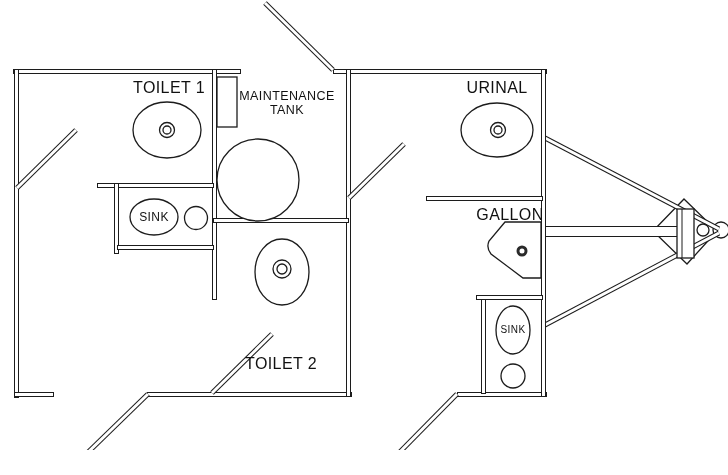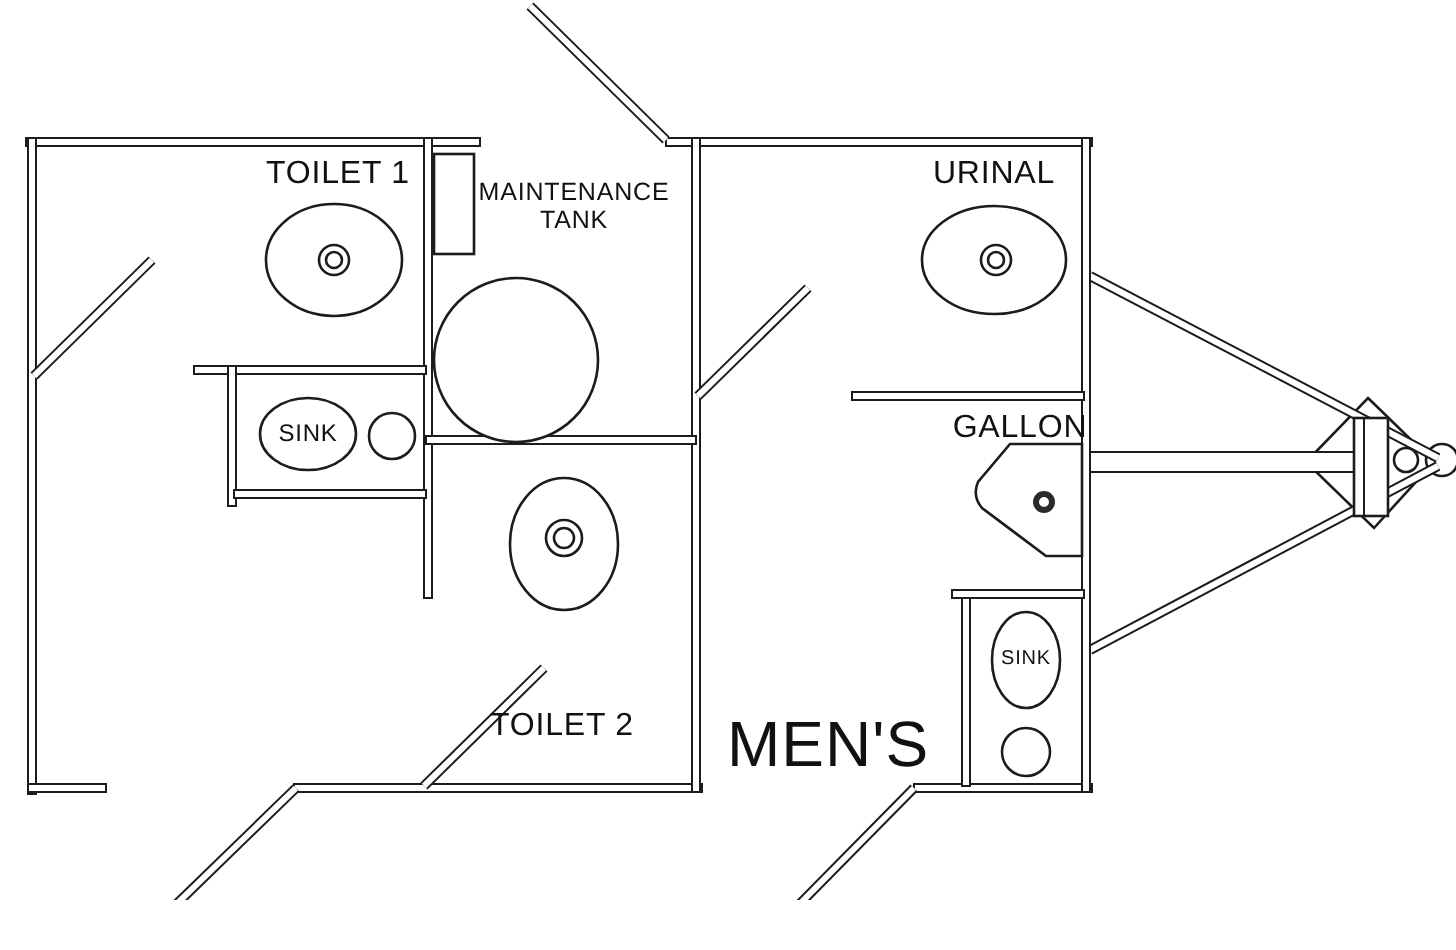--- a/index.html
+++ b/index.html
@@ -150,15 +150,14 @@
     <div>MAINTENANCE</div>
     <div>TANK</div>
   </div>
 
 
   <div class="lbl" id="lbl-sink-w">SINK</div>
   <div class="lbl lbl-room" id="lbl-toilet2">TOILET 2</div>
   <div class="lbl lbl-room" id="lbl-toilet-m">URINAL</div>
   <div class="lbl lbl-room" id="lbl-urinal">GALLON</div>
   <div class="lbl" id="lbl-sink-m">SINK</div>
-  <div class="lbl lbl-big" id="lbl-mens">MEN'S</div>
 
 </div>
 
 </body></html>

